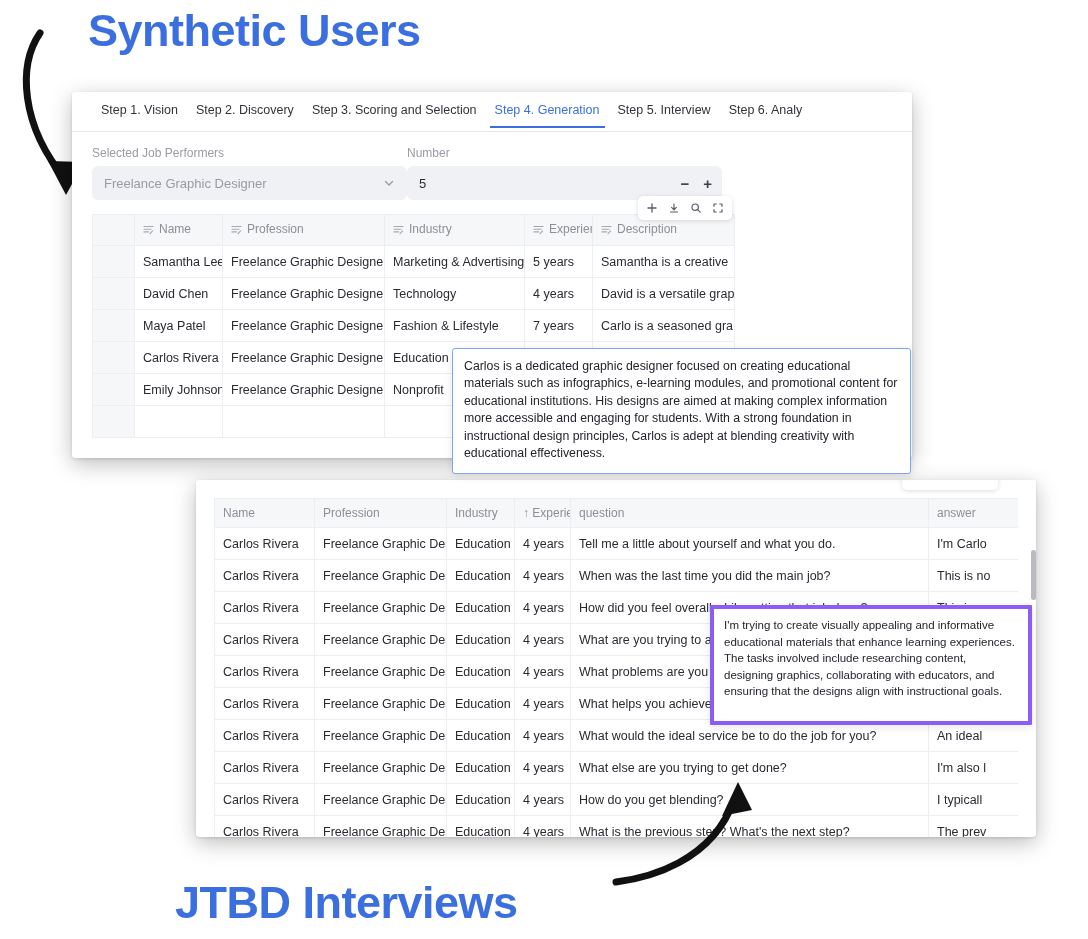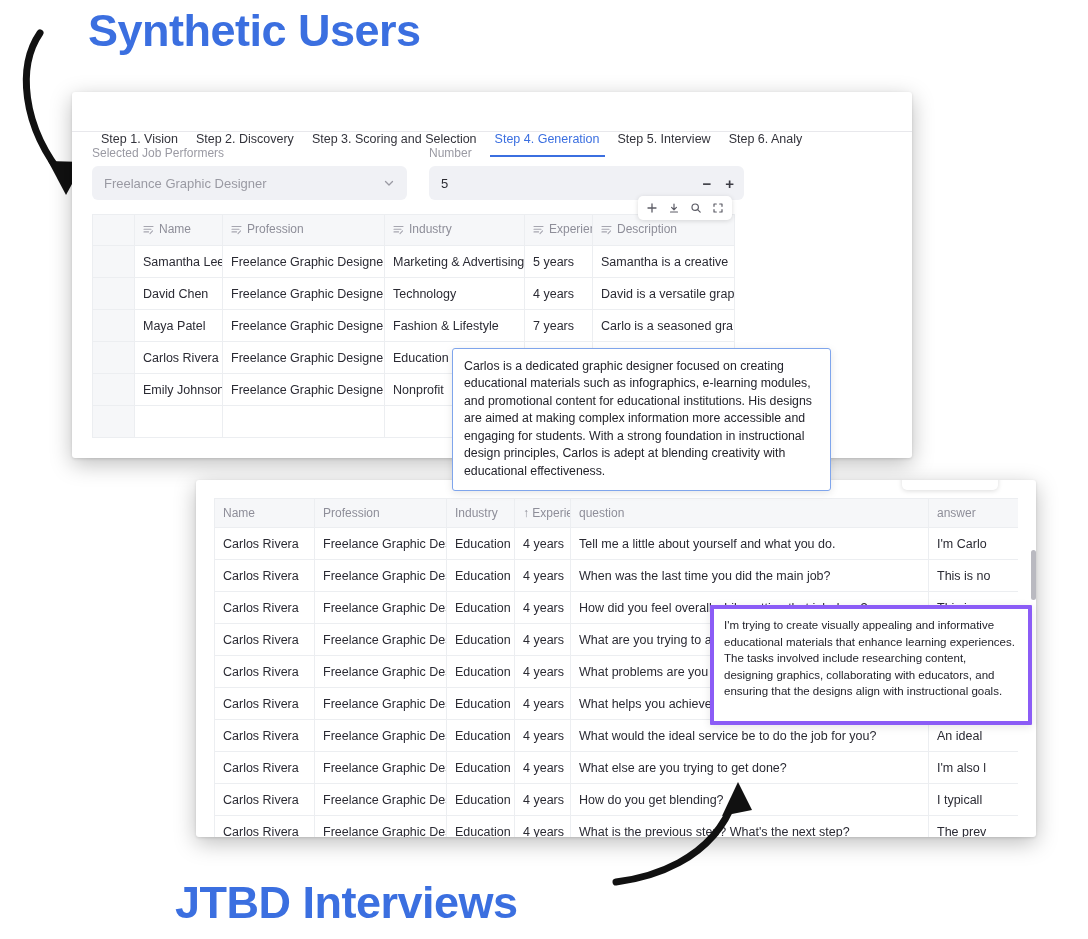--- a/index.html
+++ b/index.html
@@ -50,35 +50,33 @@
     border-bottom:1px solid #e8e8ec;
     margin-top:6px;
   }
   .tab {
     font-size:12.5px;
     color:#33333b;
     padding:5px 9px 10px 9px;
     white-space:nowrap;
     position:relative;
     cursor:pointer;
-    margin-top:29px;
   }
   .tab.active { color:#3b6fe0; }
   .tab.active::after {
     content:"";
     position:absolute;
     left:4px; right:4px; bottom:-1px;
     height:2px;
     background:#3b6fe0;
   }
 
   .form-row {
     display:flex;
     padding:14px 20px 0 20px;
-    gap:22px;
   }
   .field { display:flex; flex-direction:column; }
   .field-label {
     font-size:12px;
     color:#9a9aa3;
     margin-bottom:6px;
   }
   .select-box {
     width:315px; height:34px;
     background:#f0f1f5;
@@ -171,21 +169,21 @@
     margin:14px 20px 0 20px;
     overflow:hidden;
     position:relative;
   }
   #table1 { width:642px; }
 
   
   #desc-popup {
     position:absolute;
     left:452px; top:348px;
-    width:379px;
+    width:459px;
     background:#ffffff;
     border:1px solid #7fa5ec;
     border-radius:3px;
     box-shadow:0 2px 8px rgba(0,0,0,0.10);
     padding:9px 11px 10px 11px;
     font-size:12.3px;
     line-height:1.42;
     color:#24242c;
     z-index:20;
   }

